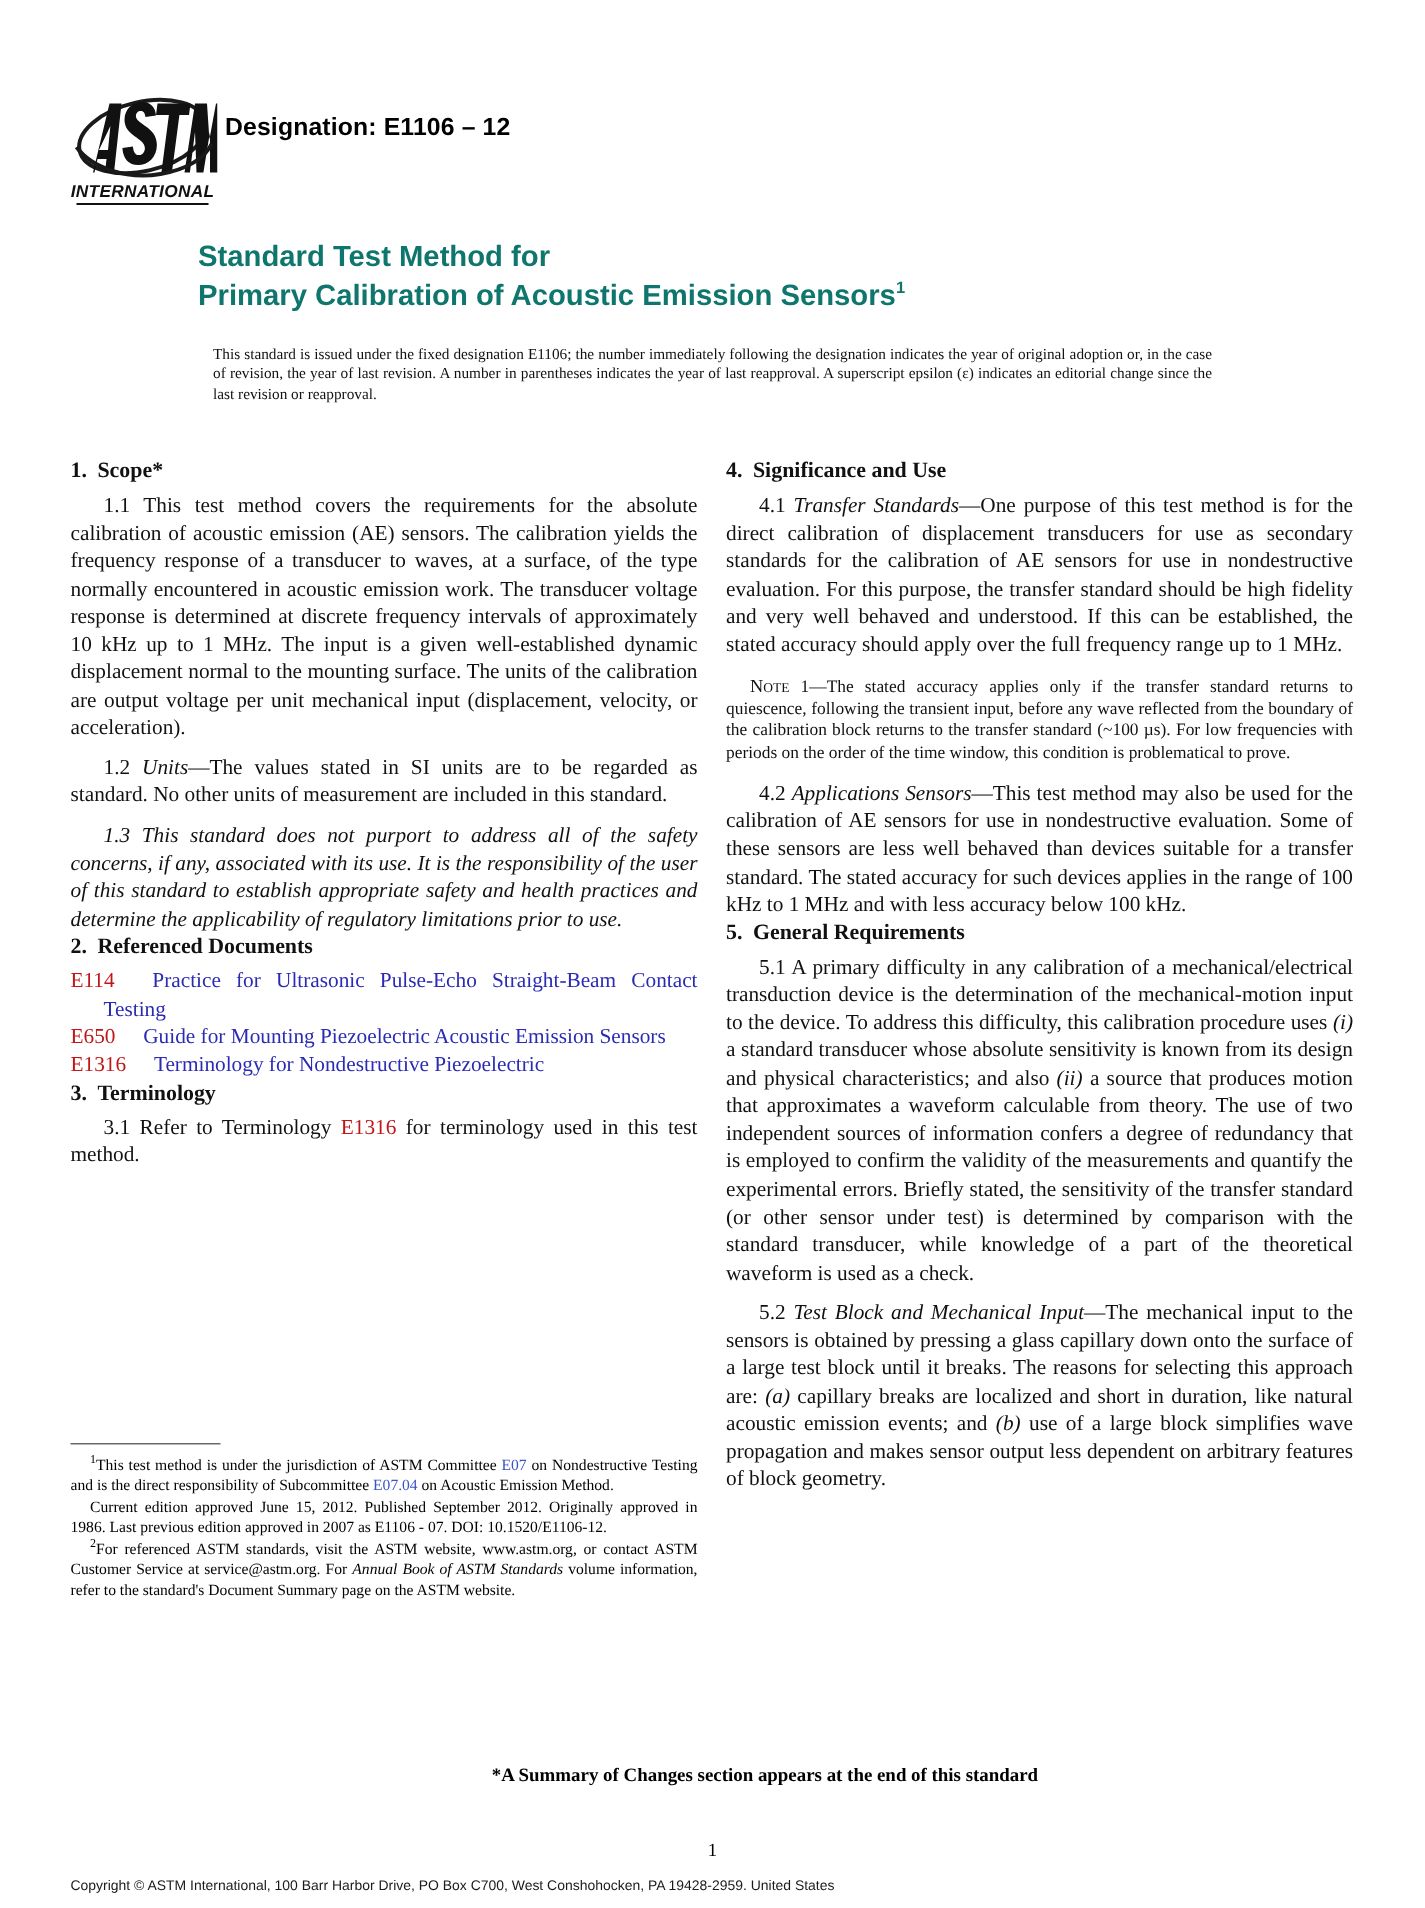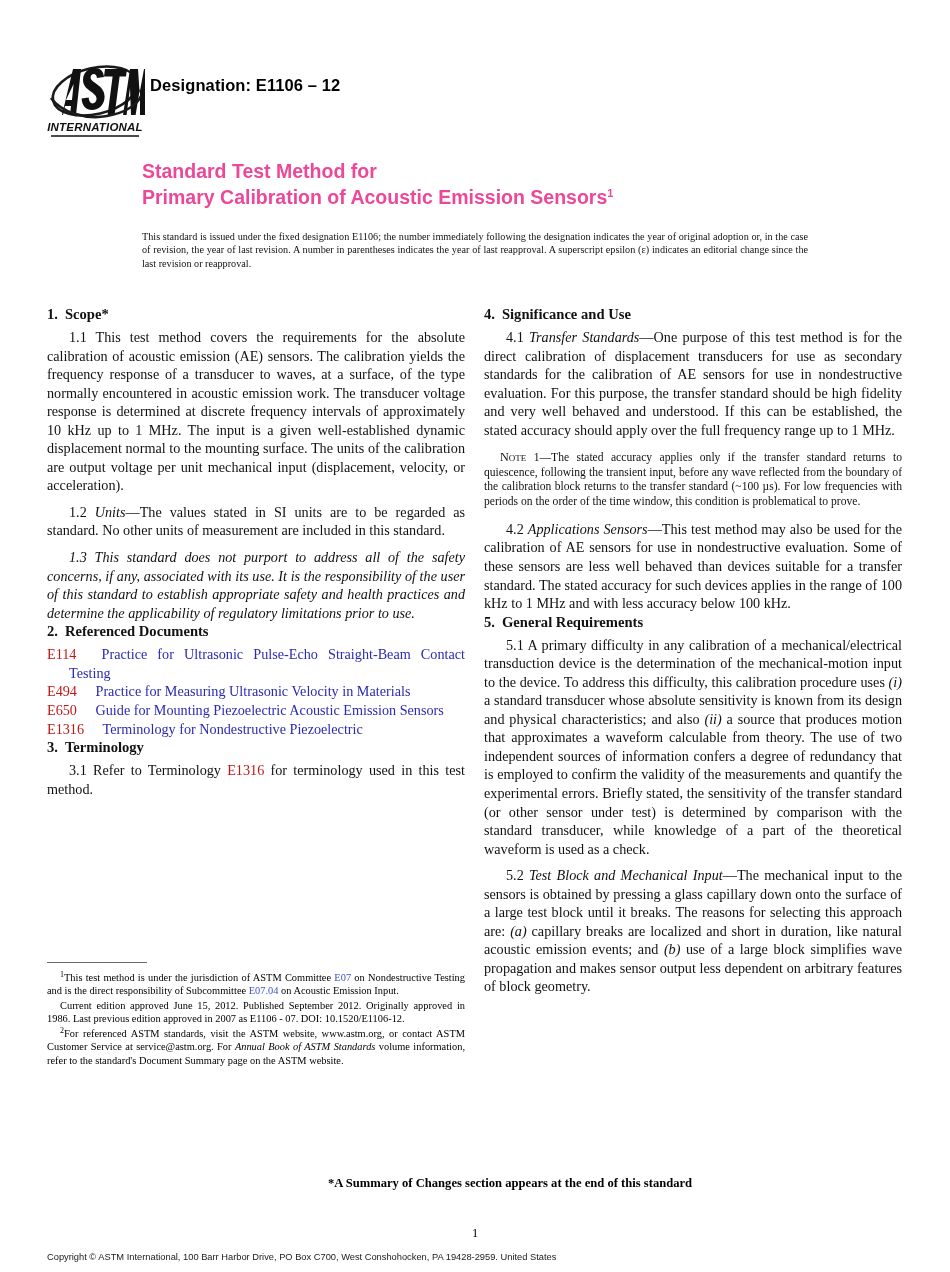--- a/index.html
+++ b/index.html
@@ -46,28 +46,28 @@
     font-weight: bold;
     font-size: 16.5px;
     letter-spacing: 0.1px;
     color: #000;
     white-space: nowrap;
   }
 
   
   .doc-title {
     position: absolute;
-    left: 142px;
+    left: 132px;
     top: 158px;
     width: 700px;
     font-family: "Liberation Sans", "DejaVu Sans", sans-serif;
     font-weight: bold;
     font-size: 19.5px;
     line-height: 26px;
-    color: #ec4899;
+    color: #0f766e;
   }
   .doc-title .ln { display: block; white-space: nowrap; }
   .doc-title sup {
     font-size: 11px;
     vertical-align: super;
     line-height: 0;
   }
 
   
   .notice {
@@ -269,24 +269,20 @@
 
     <h2 class="sec space-above">
       <span class="num">2.</span><span>Referenced Documents</span>
     </h2>
 
 
     <div class="ref-list">
       <p class="ref-item">
         <a class="link-red" href="#">E114</a>
         <a class="link-blue" href="#">Practice for Ultrasonic Pulse-Echo Straight-Beam Contact Testing</a>
-      </p>
-      <p class="ref-item">
-        <a class="link-red" href="#">E494</a>
-        <a class="link-blue" href="#">Practice for Measuring Ultrasonic Velocity in Materials</a>
       </p>
       <p class="ref-item">
         <a class="link-red" href="#">E650</a>
         <a class="link-blue" href="#">Guide for Mounting Piezoelectric Acoustic Emission Sensors</a>
       </p>
       <p class="ref-item">
         <a class="link-red" href="#">E1316</a>
         <a class="link-blue" href="#">Terminology for Nondestructive Piezoelectric</a>
       </p>
     </div>
@@ -332,21 +328,21 @@
 
     <p class="para">
       <span>5.2</span>
       <span class="ital-lead">Test Block and Mechanical Input</span><span>—The mechanical input to the sensors is obtained by pressing a glass capillary down onto the surface of a large test block until it breaks. The reasons for selecting this approach are: </span><span class="it">(a)</span><span> capillary breaks are localized and short in duration, like natural acoustic emission events; and </span><span class="it">(b)</span><span> use of a large block simplifies wave propagation and makes sensor output less dependent on arbitrary features of block geometry.</span>
     </p>
   </div>
 
   <div class="footnotes">
     <div class="fn-rule"></div>
     <p>
-      <sup>1</sup><span>This test method is under the jurisdiction of ASTM Committee </span><a class="link-ltblue" href="#">E07</a><span> on Nondestructive Testing and is the direct responsibility of Subcommittee </span><a class="link-ltblue" href="#">E07.04</a><span> on Acoustic Emission Input.</span>
+      <sup>1</sup><span>This test method is under the jurisdiction of ASTM Committee </span><a class="link-ltblue" href="#">E07</a><span> on Nondestructive Testing and is the direct responsibility of Subcommittee </span><a class="link-ltblue" href="#">E07.04</a><span> on Acoustic Emission Method.</span>
     </p>
     <p>Current edition approved June 15, 2012. Published September 2012. Originally approved in 1986. Last previous edition approved in 2007 as E1106 - 07. DOI: 10.1520/E1106-12.</p>
     <p>
       <sup>2</sup><span>For referenced ASTM standards, visit the ASTM website, www.astm.org, or contact ASTM Customer Service at service@astm.org. For </span><span class="it">Annual Book of ASTM Standards</span><span> volume information, refer to the standard's Document Summary page on the ASTM website.</span>
     </p>
   </div>
 
   <div class="summary-line">*A Summary of Changes section appears at the end of this standard</div>
   <div class="copyright">Copyright © ASTM International, 100 Barr Harbor Drive, PO Box C700, West Conshohocken, PA 19428-2959. United States</div>
   <div class="page-number">1</div>

